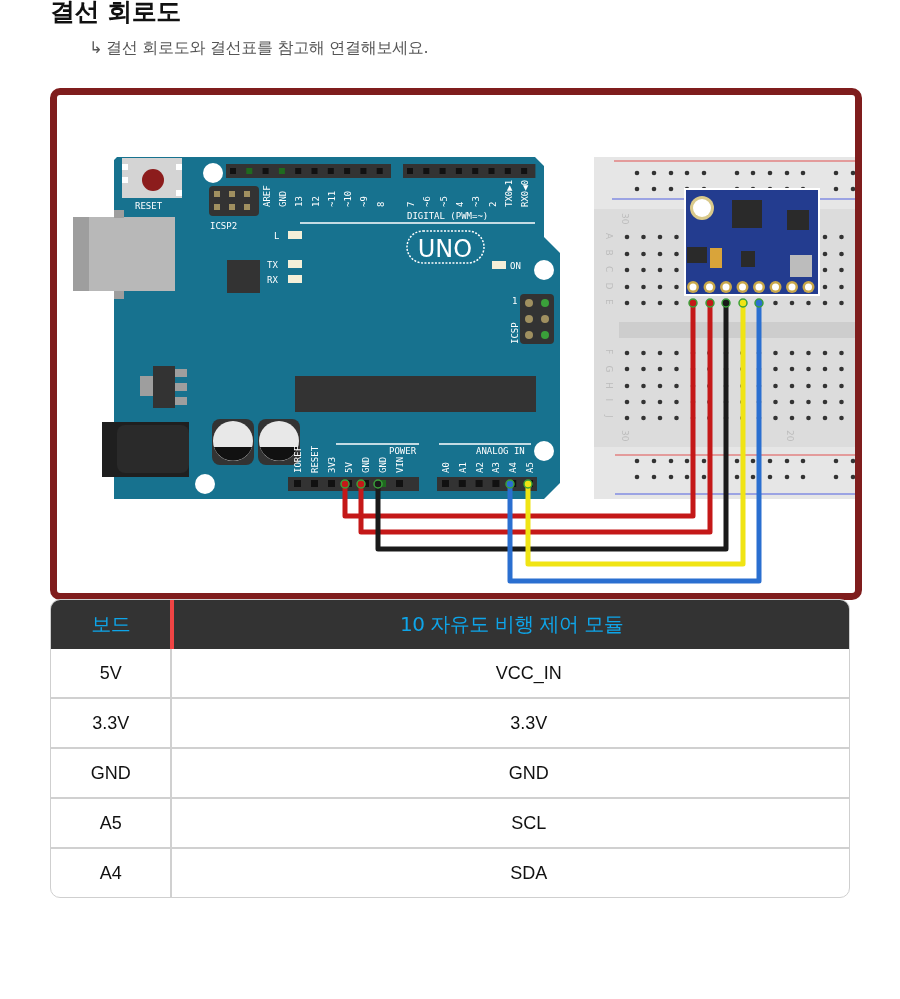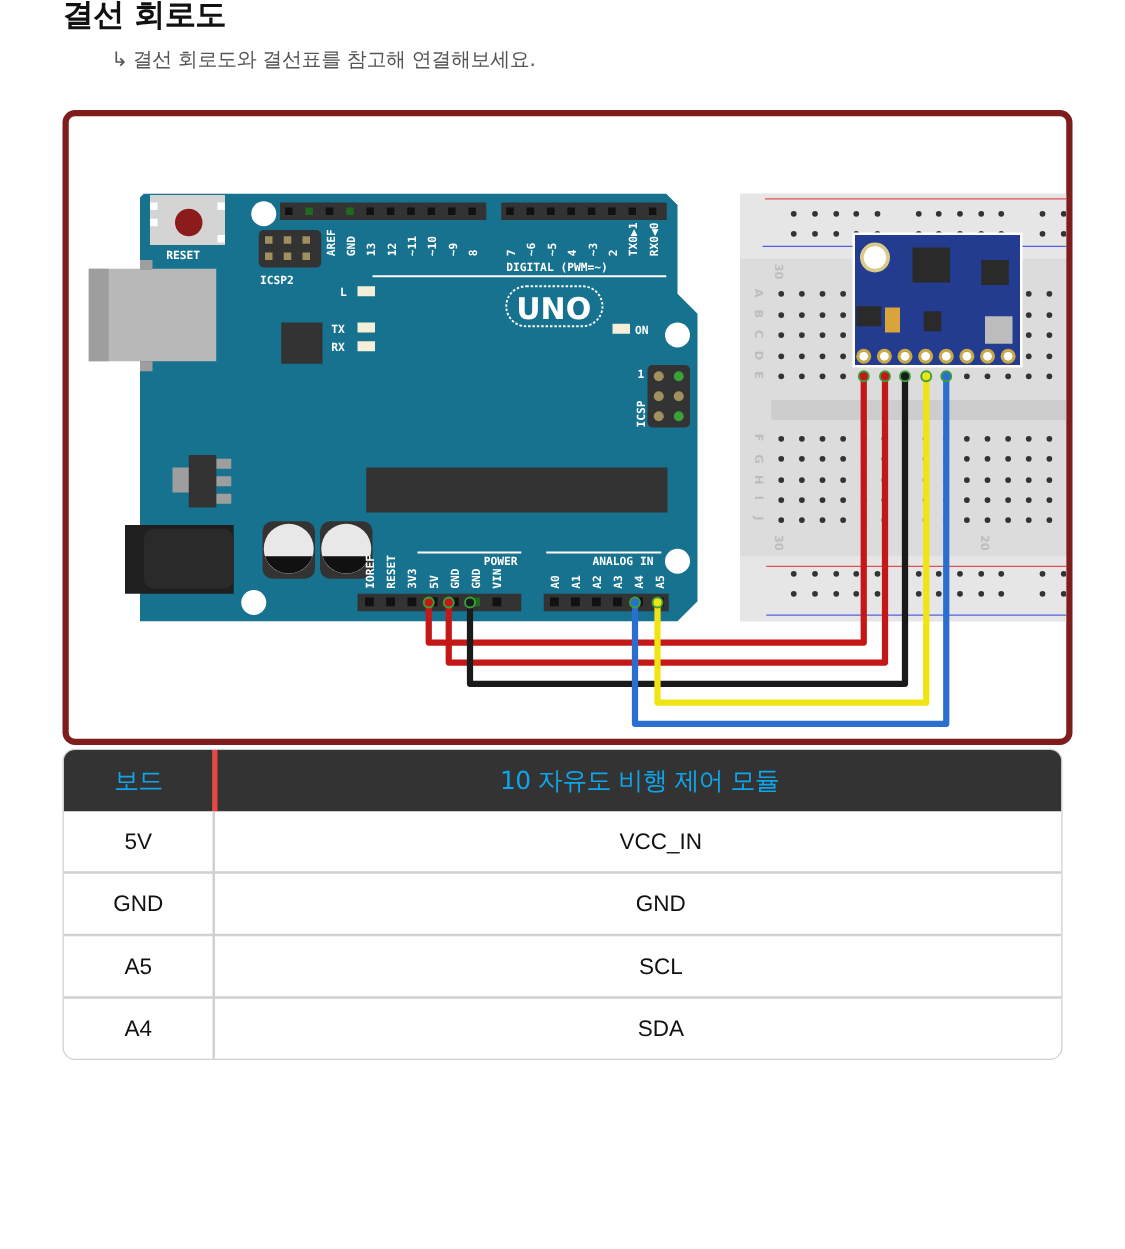--- a/index.html
+++ b/index.html
@@ -1,20 +1,20 @@
 <!DOCTYPE html>
 <html><head>
 <meta charset="utf-8">
 <style>
   html, body { margin:0; padding:0; background:#ffffff; }
   body { width:900px; height:999px; position:relative; font-family:"DejaVu Sans", sans-serif; color:#111; overflow:hidden; }
   .title { position:absolute; left:50px; top:-6px; font-size:25px; font-weight:bold; letter-spacing:-0.5px; color:#111; margin:0; line-height:36px; }
   .subtitle { position:absolute; left:50px; top:36px; font-size:16px; color:#555; line-height:24px; letter-spacing:-0.3px;margin-left:39px; }
   .subtitle .arrow { margin-right:4px; color:#555; }
-  .card { position:absolute; left:50px; top:88px; width:798px; height:498px; border:5px solid #7f1d1d; border-radius:10px; overflow:hidden; background:#fff;font-weight:bold; }
+  .card { position:absolute; left:50px; top:88px; width:798px; height:498px; border:7px solid #7f1d1d; border-radius:10px; overflow:hidden; background:#fff; }
   .card svg { position:absolute; left:0; top:0; }
   table.wire-table { position:absolute; left:50px; top:599px; width:800px; border-collapse:separate; border-spacing:0; border:1px solid #cfcfcf; border-radius:10px; overflow:hidden; font-family:"Liberation Sans", sans-serif; }
   .wire-table th { background:#333333; color:#0ea5e9; font-weight:normal; font-size:20px; height:49px; padding:0; text-align:center; font-family:"DejaVu Sans", sans-serif; letter-spacing:-0.5px; }
   .wire-table th + th { border-left:4px solid #ef4444; }
   .wire-table td { height:48px; font-size:18px; text-align:center; border-top:2px solid #d0d0d0; padding:0; color:#111; }
   .wire-table td + td { border-left:2px solid #d0d0d0;padding-left:36px; }
   .wire-table tr:first-child td { border-top:none; }
   .lbl { font-family:"DejaVu Sans Mono", monospace; fill:#ffffff; font-size:9px; }
   .bb-lbl { font-family:"DejaVu Sans", sans-serif; fill:#bdbdbd; font-size:9px; }
 </style>
@@ -473,20 +473,24 @@
       <th>보드</th>
       <th>10 자유도 비행 제어 모듈</th>
     </tr>
   </thead>
   <tbody>
     <tr>
         <td>5V</td>
         <td>VCC_IN</td>
       </tr>
     <tr>
+        <td>3.3V</td>
+        <td>3.3V</td>
+      </tr>
+    <tr>
         <td>GND</td>
         <td>GND</td>
       </tr>
     <tr>
         <td>A5</td>
         <td>SCL</td>
       </tr>
     <tr>
         <td>A4</td>
         <td>SDA</td>

